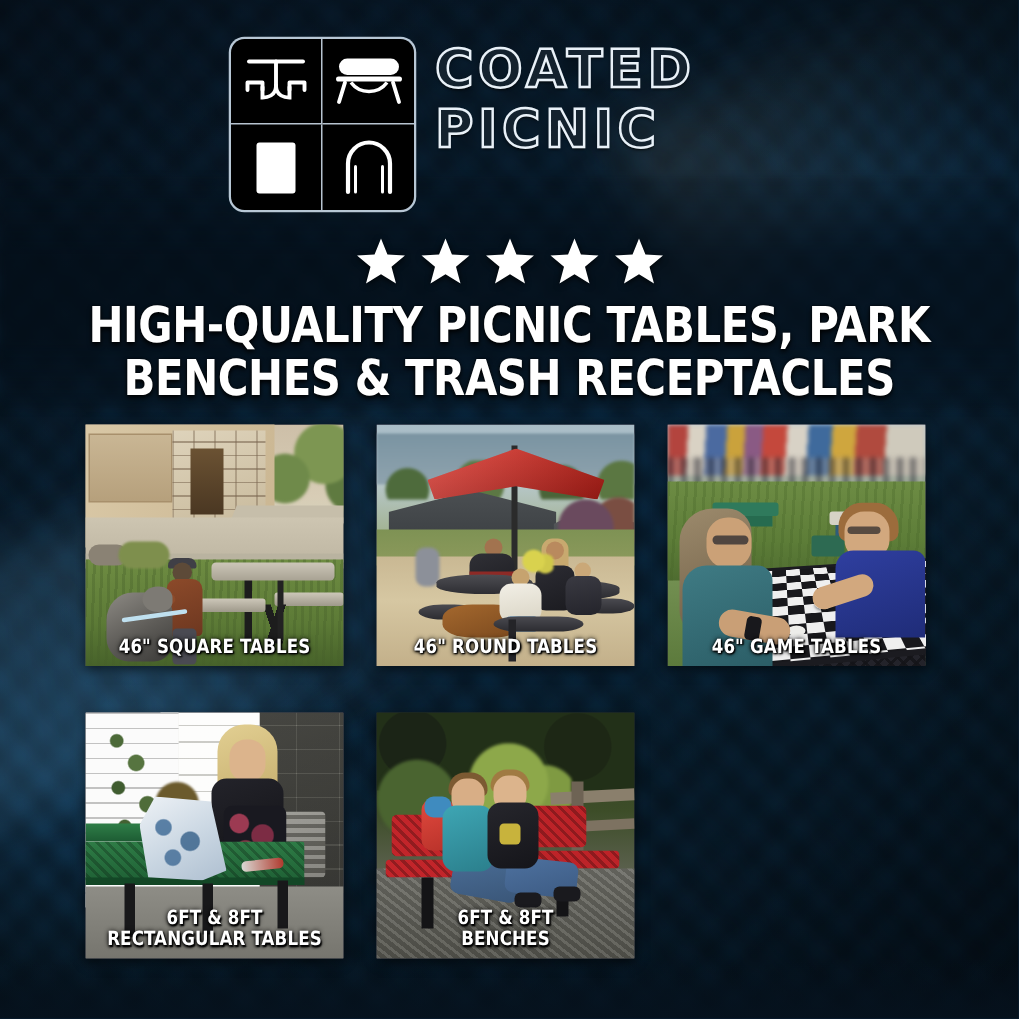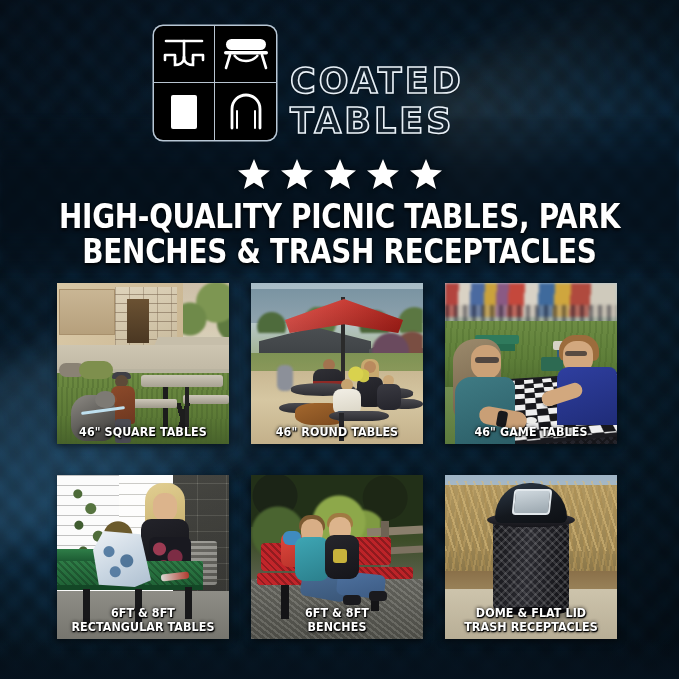--- a/index.html
+++ b/index.html
@@ -79,21 +79,21 @@
     position: absolute;
     left: 0; bottom: 0; width: 679px; height: 40px;
     background: linear-gradient(180deg, rgba(6,18,30,0.0), rgba(6,18,30,0.85));
   }
 
   
   .logo-row {
     position: absolute;
     left: 154px; top: 26px;
     display: flex;
-    align-items: flex-end;
+    align-items: flex-start;
     gap: 14px;
   }
   .logo-mark {
     width: 122px; height: 114px;
     background: #000;
     border-radius: 9px;
     display: grid;
     grid-template-columns: 1fr 1fr;
     grid-template-rows: 1fr 1fr;
     box-shadow: 0 0 0 1.5px rgba(215,230,245,0.85);
@@ -463,21 +463,21 @@
       <div class="logo-cell">
         <svg width="40" height="40" viewBox="0 0 40 40" fill="none" stroke="#ffffff" stroke-width="2.8" stroke-linecap="round">
           <path d="M6 36 L6 17 A14 14 0 0 1 34 17 L34 36"></path>
           <path d="M11 36 L11 19" stroke-width="2"></path>
           <path d="M29 36 L29 19" stroke-width="2"></path>
         </svg>
       </div>
     </div>
     <div class="logo-words">
       <div class="logo-word">COATED</div>
-      <div class="logo-word">TABLES</div>
+      <div class="logo-word">PICNIC</div>
     </div>
   </div>
 
   <div class="stars">
     <svg class="star" width="34" height="32" viewBox="0 0 34 32">
         <polygon points="17,1 21.3,11.6 33,12.4 24,19.8 27,31 17,24.8 7,31 10,19.8 1,12.4 12.7,11.6" fill="#ffffff"></polygon>
       </svg>
     <svg class="star" width="34" height="32" viewBox="0 0 34 32">
         <polygon points="17,1 21.3,11.6 33,12.4 24,19.8 27,31 17,24.8 7,31 10,19.8 1,12.4 12.7,11.6" fill="#ffffff"></polygon>
       </svg>
@@ -675,36 +675,15 @@
           <div class="t5-shoe"></div>
             <div class="t5-shoe2"></div>
         </div>
       </div>
       <div class="caption">
         <span class="cl">6FT &amp; 8FT</span>
         <span class="cl">BENCHES</span>
       </div>
     </div>
 
-    <div class="tile">
-      <div class="photo">
-        <div class="sc">
-          <div class="t6-sky"></div>
-            <div class="t6-grass"></div>
-            <div class="t6-grass2"></div>
-          <div class="t6-dirt"></div>
-            <div class="t6-path"></div>
-          <div class="t6-shadow"></div>
-          <div class="t6-body"></div>
-            <div class="t6-rim"></div>
-          <div class="t6-dome"></div>
-            <div class="t6-dome-open"></div>
-          <div class="t6-base"></div>
-        </div>
-      </div>
-      <div class="caption">
-        <span class="cl">DOME &amp; FLAT LID</span>
-        <span class="cl">TRASH RECEPTACLES</span>
-      </div>
-    </div>
 
   </div>
 </div>
 
 </body></html>

